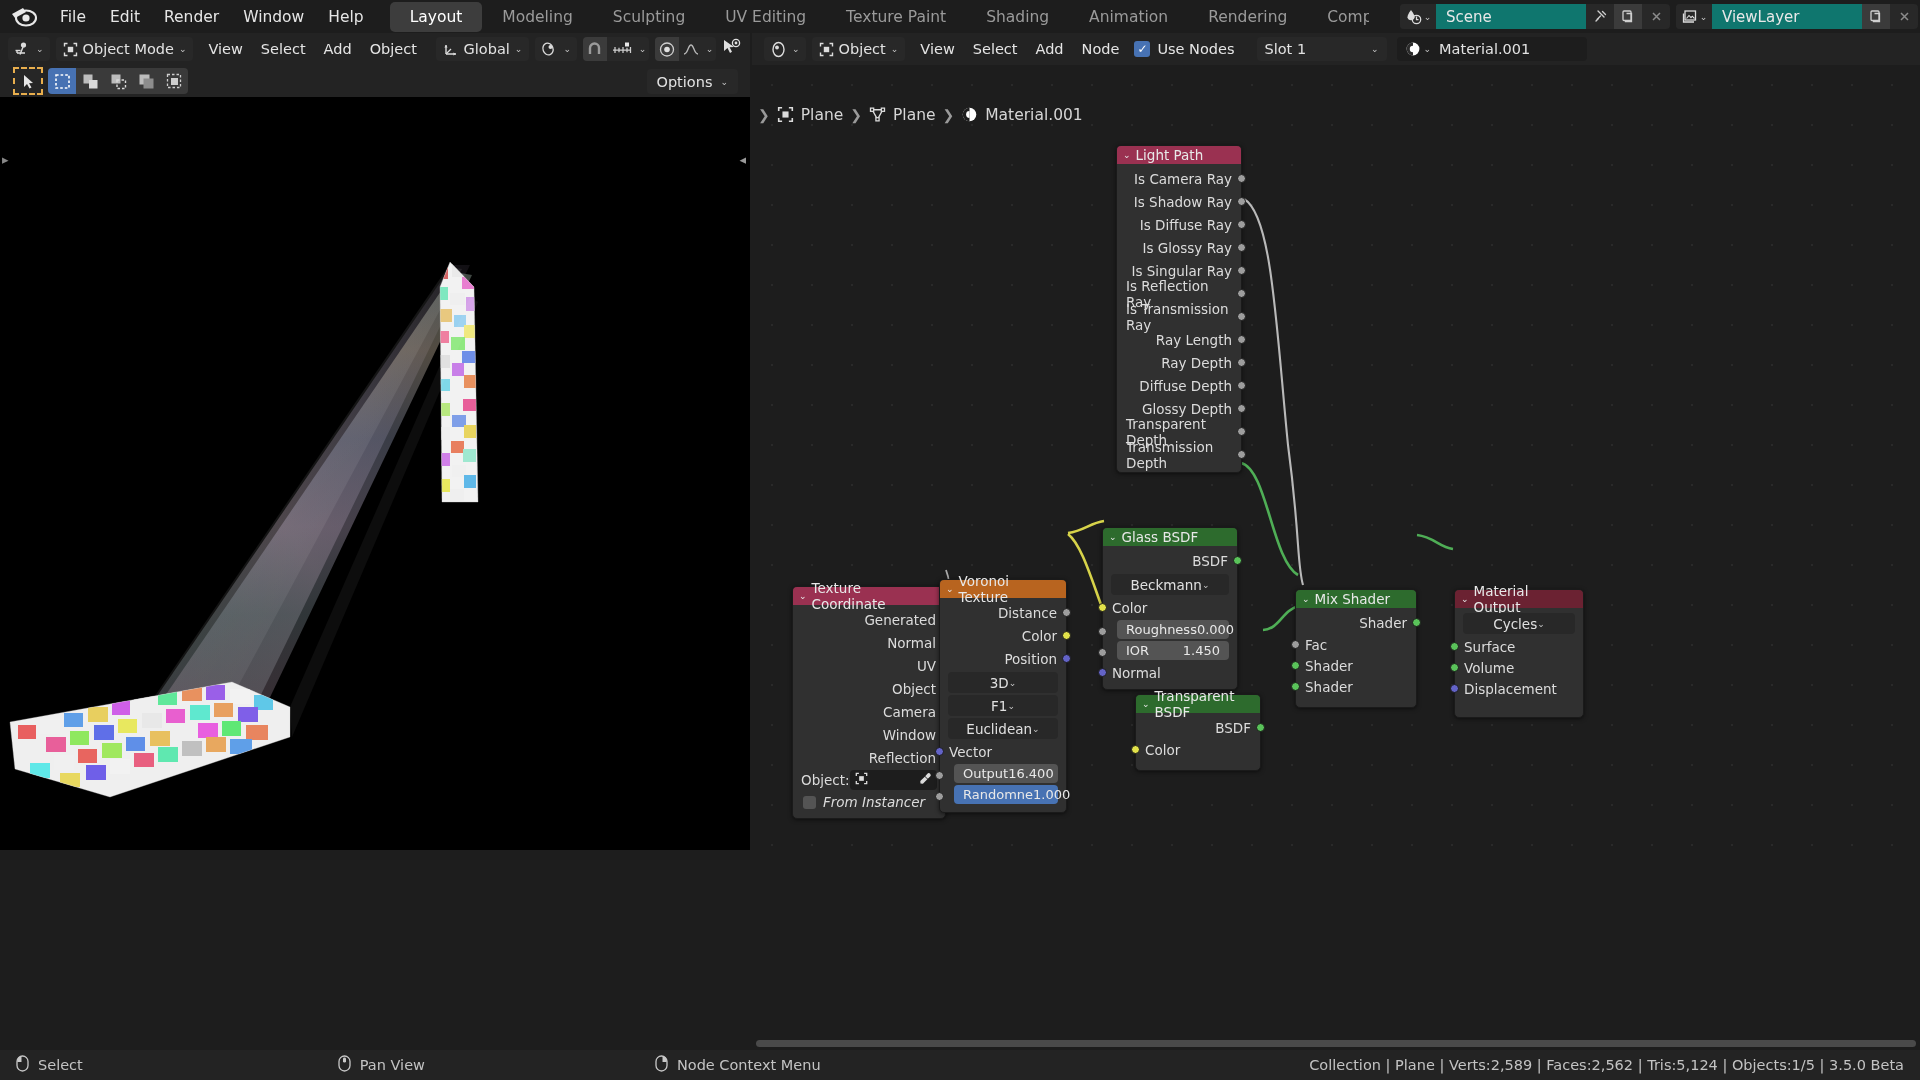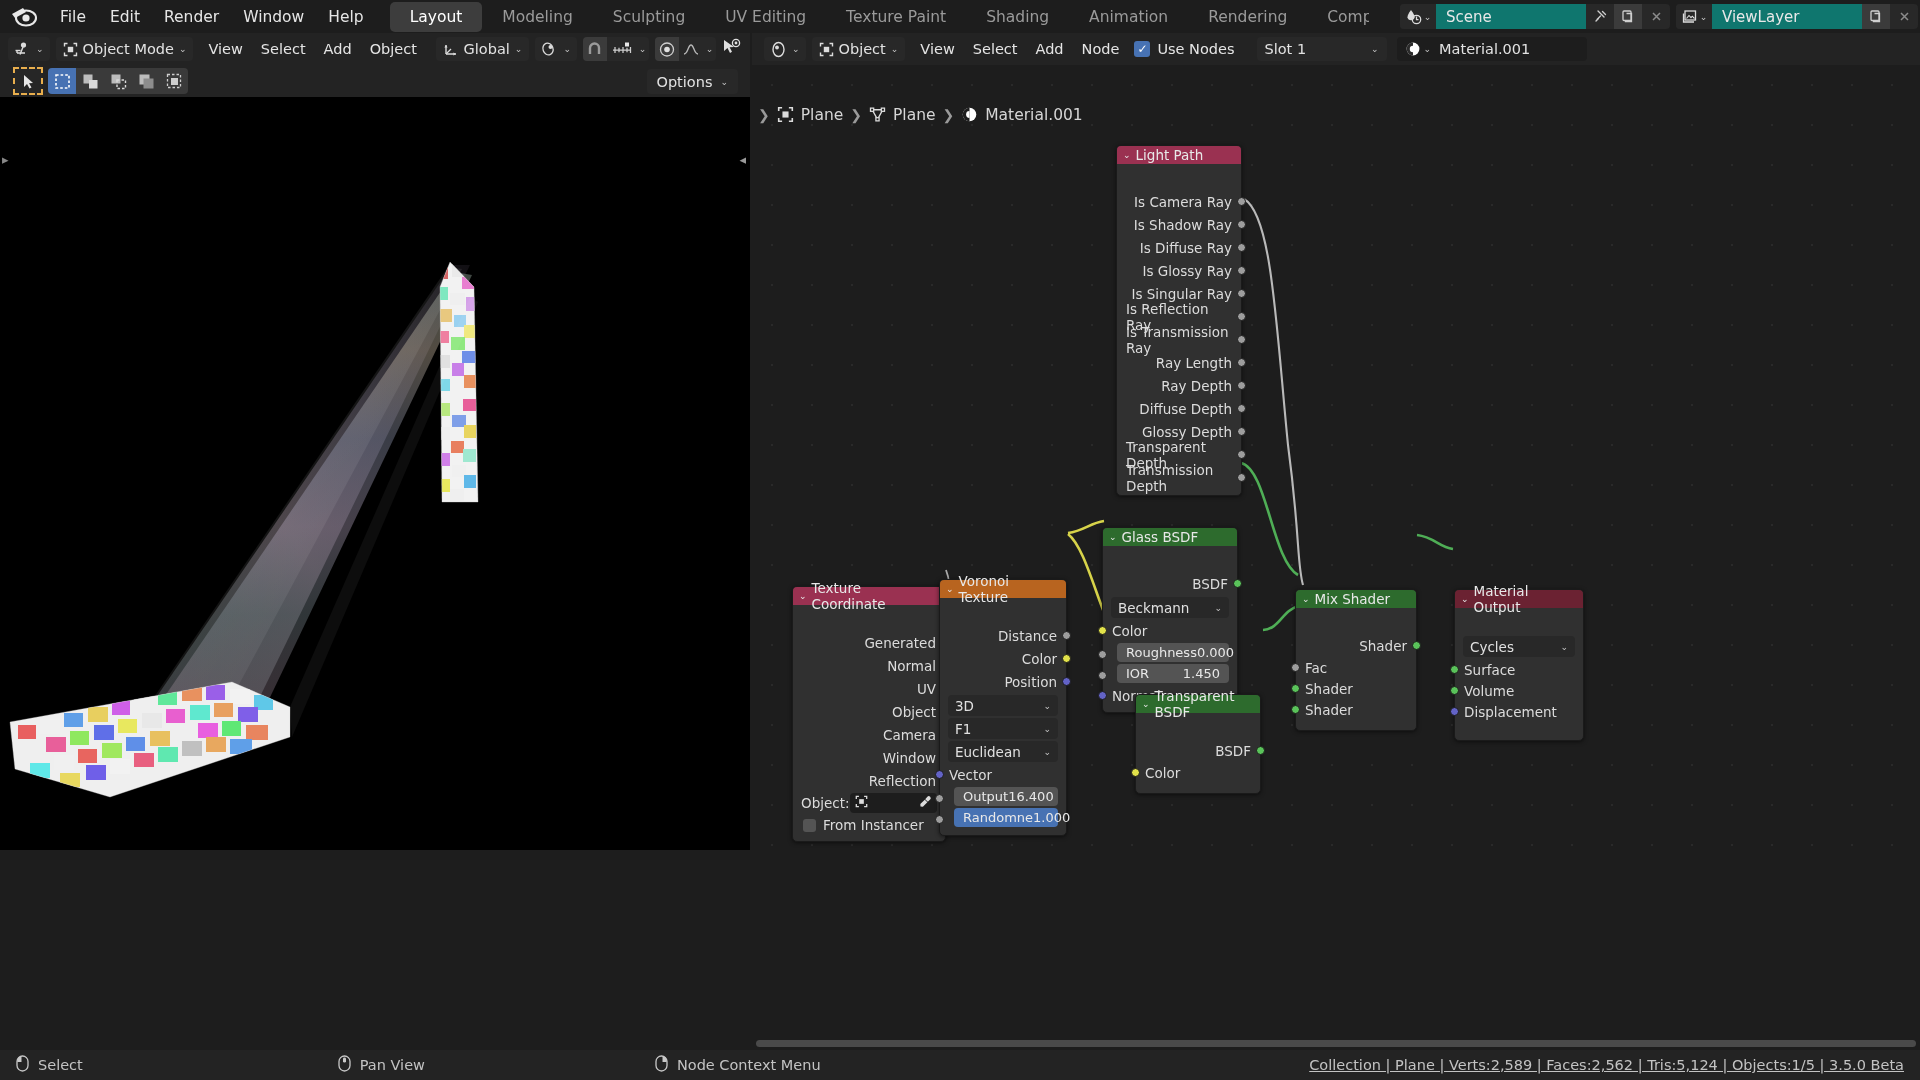--- a/index.html
+++ b/index.html
@@ -85,53 +85,53 @@
   #necanvas::before { content:""; position:absolute; inset:0;
     background-image:radial-gradient(circle, #2a2a2a 1.1px, transparent 1.2px);
     background-size:40px 40px; }
 
   .node { position:absolute; background:#303030; border-radius:5px;
     border:1px solid #1a1a1a; box-shadow:0 1px 4px rgba(0,0,0,.55);
     font-size:13.5px; color:#dcdcdc; z-index:3; }
   .nhdr { height:18px; border-radius:4px 4px 0 0; display:flex;
     align-items:center; gap:5px; padding:0 6px; font-size:13.5px; color:#e8e8e8; }
   .nhdr .tri { font-size:9px; }
-  .nbody { padding:3px 0 6px 0; position:relative;margin-top:23px; }
+  .nbody { padding:3px 0 6px 0; position:relative; }
   .row { height:23px; display:flex; align-items:center; position:relative;
     padding:0 9px; }
   .row.out { justify-content:flex-end; }
   .sock { position:absolute; width:9px; height:9px; border-radius:50%;
     border:1px solid #1a1a1a; top:50%; margin-top:-4.5px; }
   .sock.r { right:-5px; } .sock.l { left:-5px; }
   .s-gray{background:#9d9d9d;} .s-yellow{background:#e2e24a;}
   .s-purple{background:#6363c7;} .s-green{background:#5ac35a;}
   .dropdown { margin:2px 8px; height:21px; background:#282828; border-radius:4px;
-    display:flex; align-items:center; justify-content:space-between;
+    display:flex; align-items:center; justify-content:center;
     padding:0 7px; font-size:13.5px; color:#e0e0e0; }
   .valfield { margin:2px 8px 2px 14px; height:19px; background:#545454;
     border-radius:4px; display:flex; align-items:center;
     justify-content:space-between; padding:0 9px; font-size:13px; color:#e8e8e8;}
   .valfield.blue { background:#4772b3; }
   .objfield { display:flex; align-items:center; padding:1px 8px 2px 8px; }
   .objinput { flex:1; height:20px; background:#1d1d1d; border-radius:4px;
     display:flex; align-items:center; justify-content:space-between;
     padding:0 5px; }
-  .chkrow { display:flex; align-items:center; gap:7px; padding:2px 10px; }
+  .chkrow { display:flex; align-items:center; gap:7px; padding:2px 10px;font-style:italic; }
   .chkbox2 { width:13px; height:13px; background:#545454; border-radius:3px; }
 
   #links { position:absolute; left:0; top:0; width:1168px; height:785px;
     z-index:2; pointer-events:none; }
 
   
   #status { position:absolute; left:0; top:1050px; width:1920px; height:30px;
     background:#232323; display:flex; align-items:center; color:#c3c3c3;
     font-size:14.5px; }
   .stItem { display:flex; align-items:center; gap:9px; }
   #statRight { margin-left:auto; padding-right:16px; color:#c3c3c3;
-    font-size:14.5px;text-decoration:underline; }
+    font-size:14.5px; }
   #botstrip { position:absolute; left:0; top:850px; width:1920px; height:200px;
     background:#1d1d1d; }
   #hscroll { position:absolute; left:756px; top:1040px; width:1160px; height:7px;
     background:#4a4a4a; border-radius:4px; }
 </style>
 </head>
 <body>
 
 <div id="topbar">
   <div class="blender-logo">

